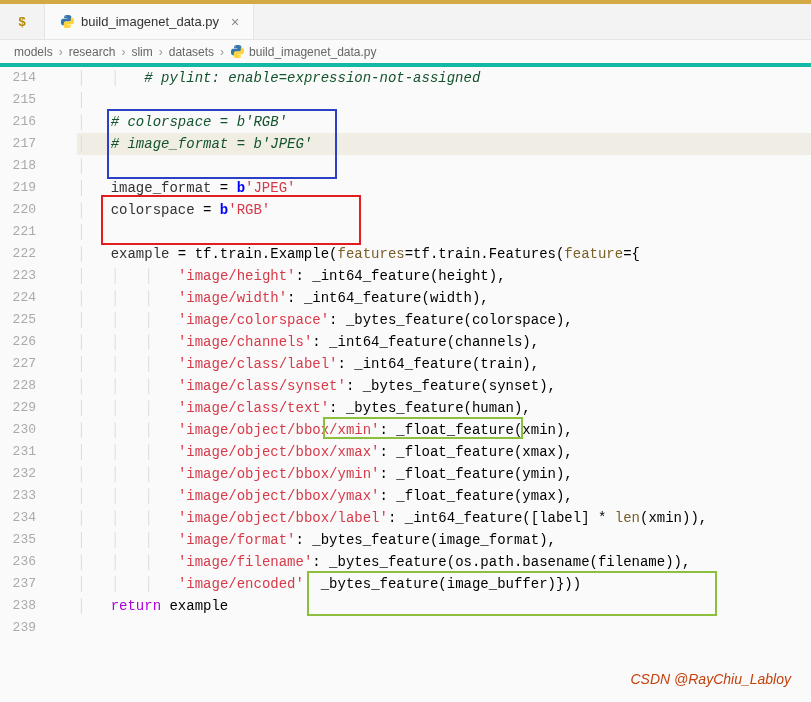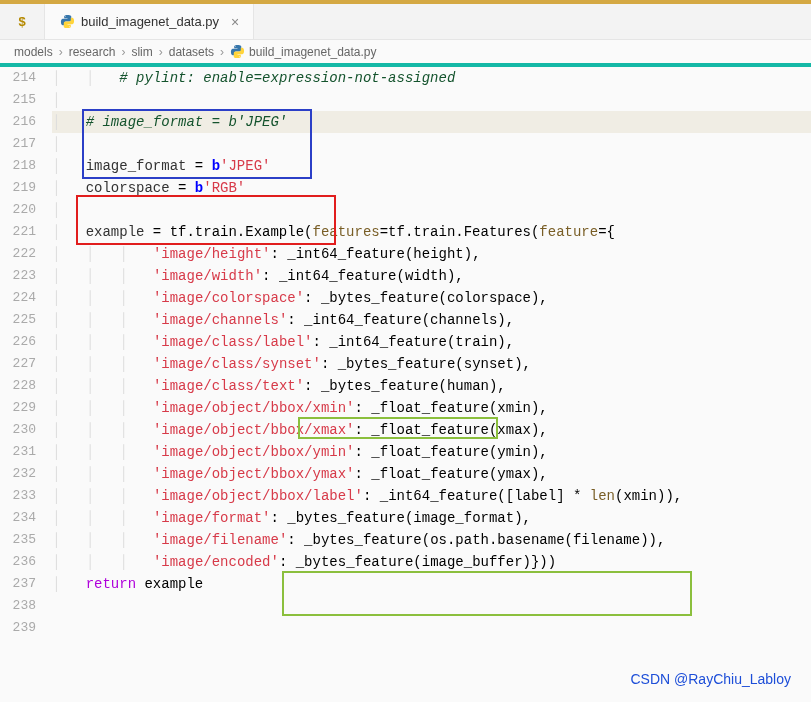--- a/index.html
+++ b/index.html
@@ -8,35 +8,35 @@
 .tab-bar { display: flex; background: #f3f3f3; border-bottom: 1px solid #e5e5e5; height: 36px; }
 .tab { display: flex; align-items: center; padding: 0 14px; gap: 6px; font-size: 13px; color: #555; border-right: 1px solid #e5e5e5; cursor: pointer; font-family: "Segoe UI", sans-serif; }
 .tab.active { background: #fafafa; color: #333; }
 .tab .icon { width: 16px; height: 16px; display: flex; align-items: center; justify-content: center; }
 .dollar { color: #b58900; font-weight: bold; }
 .py-icon svg { width: 15px; height: 15px; }
 .close { margin-left: 6px; color: #888; font-size: 14px; }
 .breadcrumb { display: flex; align-items: center; padding: 4px 14px; font-size: 12px; color: #666; background: #fafafa; border-bottom: 4px solid #14b8a6; font-family: "Segoe UI", sans-serif; gap: 4px; }
 .breadcrumb .sep { color: #999; margin: 0 2px; }
 .breadcrumb .py-icon { display: inline-flex; vertical-align: middle; }
-.editor { display: flex; background: #fafafa; position: relative; }
+.editor { display: flex; background: #fafafa; position: relative; gap: 25px; }
 .gutter { width: 52px; text-align: right; color: #aaa; padding-right: 16px; font-size: 13px; user-select: none; }
 .gutter .ln { height: 22px; line-height: 22px; }
 .code { flex: 1; font-size: 14px; line-height: 22px; position: relative; }
 .line { height: 22px; white-space: pre; }
 .indent-guide { color: #ddd; }
 .comment { color: #14532d; font-style: italic; }
 .str { color: #d73a49; }
 .num { color: #098658; }
 .kw { color: #0000ff; font-weight: bold; }
 .ident { color: #333; }
 .overlay-blue { position: absolute; border: 2px solid #2b3fc7; pointer-events: none; }
 .overlay-red { position: absolute; border: 2px solid #e11d1d; pointer-events: none; }
 .overlay-green { position: absolute; border: 2px solid #8bbf3d; pointer-events: none; }
-.watermark { position: absolute; right: 20px; bottom: 15px; color: #1d4ed8; font-family: Arial, sans-serif; font-size: 14px; pointer-events: none; }
+.watermark { position: absolute; right: 20px; bottom: 15px; color: #c2410c; font-family: Arial, sans-serif; font-size: 14px; font-style: italic; pointer-events: none; }
 .hl-line { background: #f0ede4; }
 </style>
 </head>
 <body>
 
 <div class="topbar"></div>
 
 <div class="tab-bar">
   <div class="tab">
     <span class="icon dollar">$</span>
@@ -97,20 +97,21 @@
     <div class="ln">235</div>
     <div class="ln">236</div>
     <div class="ln">237</div>
     <div class="ln">238</div>
     <div class="ln">239</div>
   </div>
 
   <div class="code">
     <div class="line"><span class="indent-guide">│ </span>  <span class="indent-guide">│ </span>  <span class="comment"># pylint: enable=expression-not-assigned</span></div>
     <div class="line"><span class="indent-guide">│</span></div>
+    <div class="line"><span class="indent-guide">│ </span>  <span class="comment"># colorspace = b'RGB'</span></div>
     <div class="line hl-line"><span class="indent-guide">│ </span>  <span class="comment"># image_format = b'JPEG'</span></div>
     <div class="line"><span class="indent-guide">│</span></div>
     <div class="line"><span class="indent-guide">│ </span>  <span class="ident">image_format </span><span>=</span><span> </span><span class="kw">b</span><span class="str">'JPEG'</span></div>
     <div class="line"><span class="indent-guide">│ </span>  <span class="ident">colorspace </span><span>=</span><span> </span><span class="kw">b</span><span class="str">'RGB'</span></div>
     <div class="line"><span class="indent-guide">│</span></div>
     <div class="line"><span class="indent-guide">│ </span>  <span class="ident">example </span><span>=</span><span> tf.train.Example(</span><span style="color:#795e26">features</span><span>=tf.train.Features(</span><span style="color:#795e26">feature</span><span>={</span></div>
     <div class="line"><span class="indent-guide">│ </span>  <span class="indent-guide">│ </span>  <span class="indent-guide">│ </span>  <span class="str">'image/height'</span><span>: _int64_feature(height),</span></div>
     <div class="line"><span class="indent-guide">│ </span>  <span class="indent-guide">│ </span>  <span class="indent-guide">│ </span>  <span class="str">'image/width'</span><span>: _int64_feature(width),</span></div>
     <div class="line"><span class="indent-guide">│ </span>  <span class="indent-guide">│ </span>  <span class="indent-guide">│ </span>  <span class="str">'image/colorspace'</span><span>: _bytes_feature(colorspace),</span></div>
     <div class="line"><span class="indent-guide">│ </span>  <span class="indent-guide">│ </span>  <span class="indent-guide">│ </span>  <span class="str">'image/channels'</span><span>: _int64_feature(channels),</span></div>

